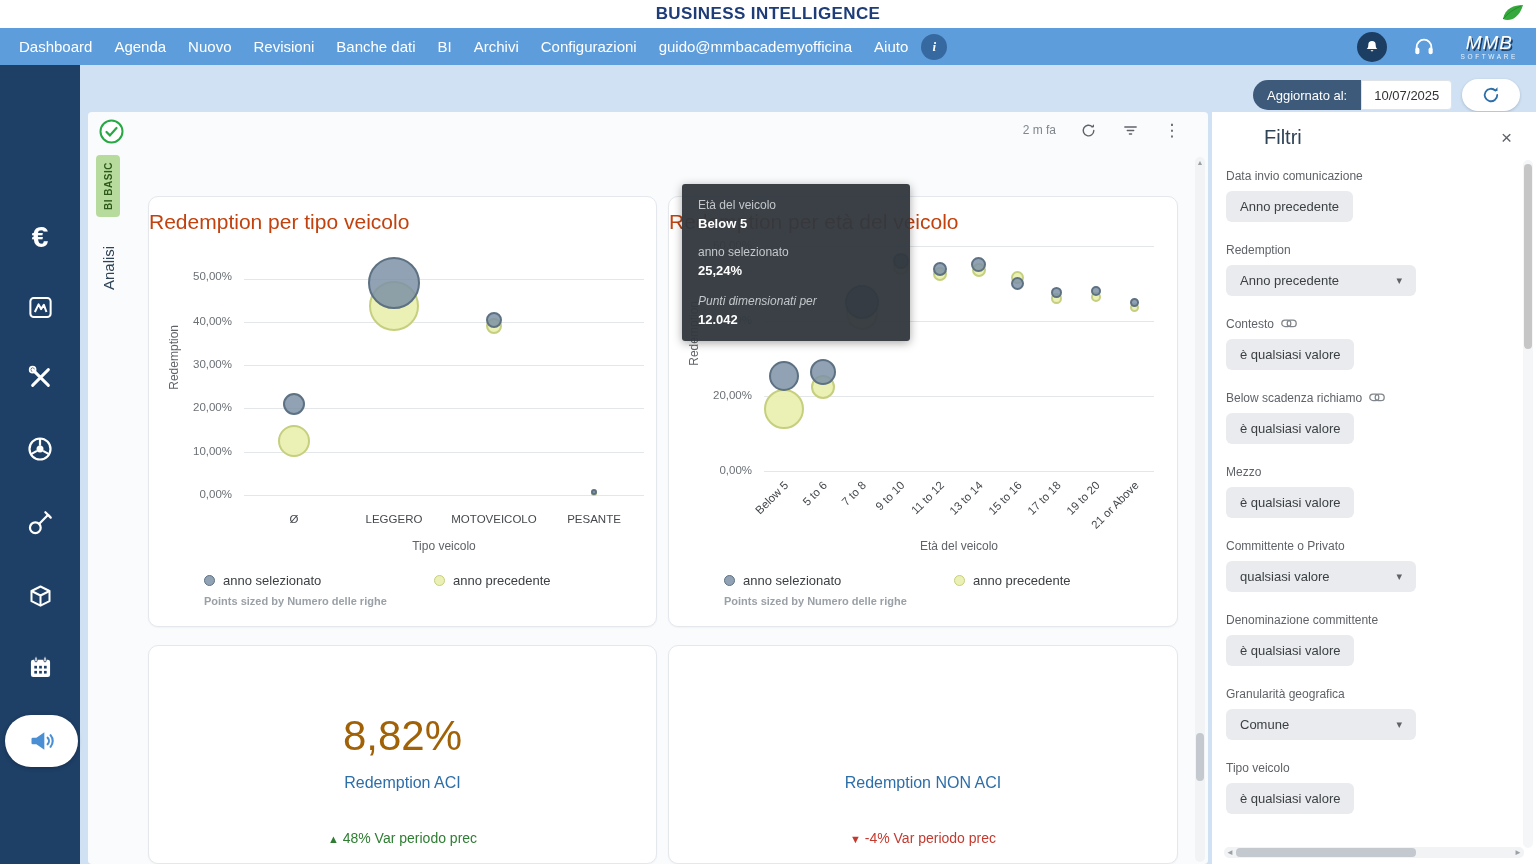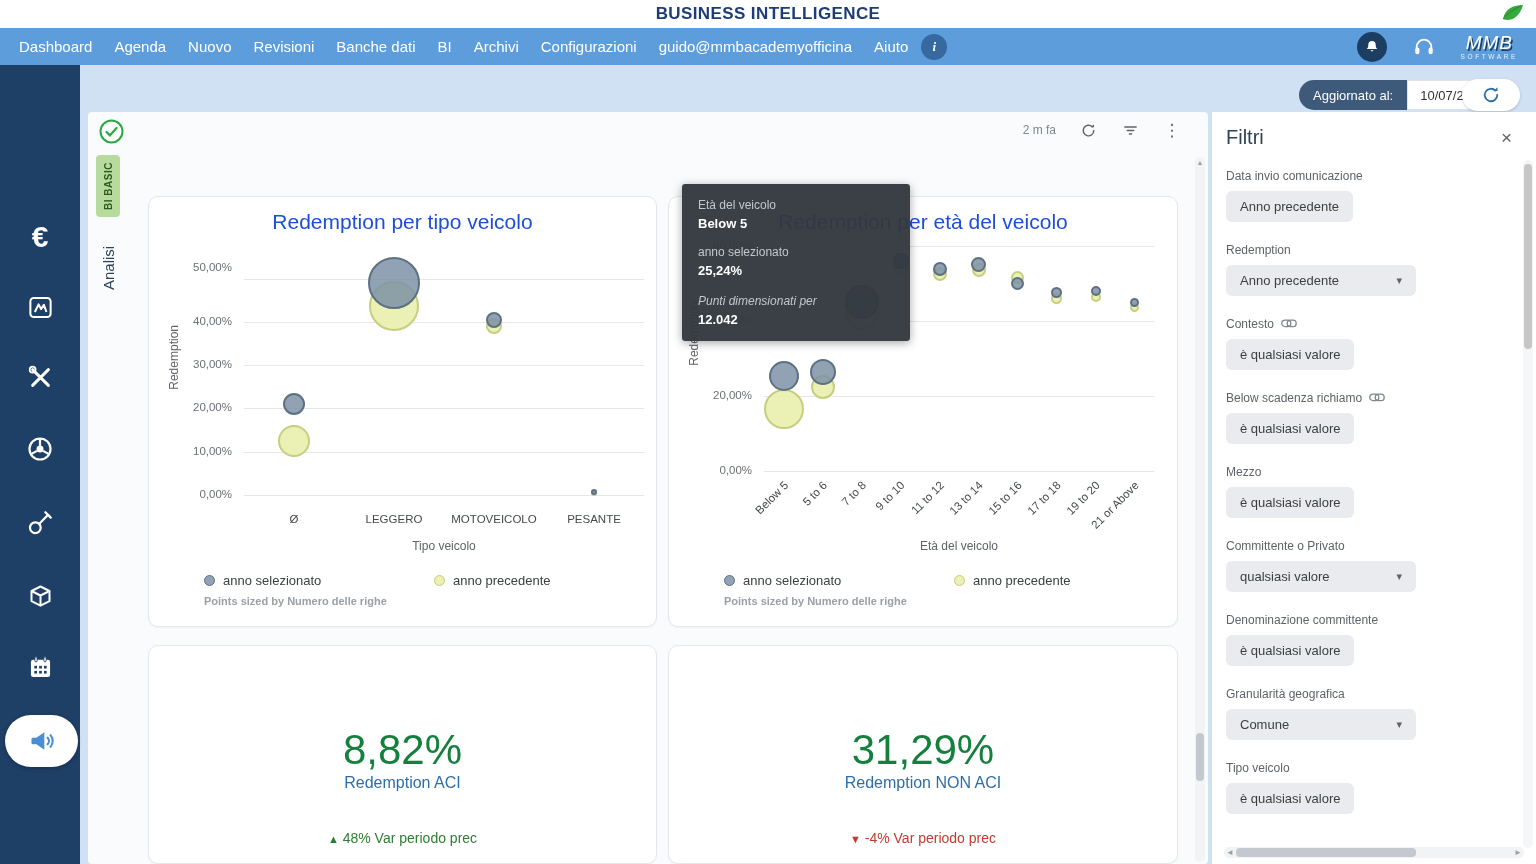--- a/index.html
+++ b/index.html
@@ -32,21 +32,21 @@
   
   .sidebar { position:absolute; left:0; top:65px; width:80px; height:799px; background:#1e3f66; }
   .side-item { position:absolute; left:0; width:80px; height:48px;
     display:flex; align-items:center; justify-content:center; cursor:pointer; }
   .euro-glyph { font-size:30px; color:#fff; font-weight:bold; }
   .active-pill { position:absolute; left:5px; top:650px; width:73px; height:52px; background:#fff;
     border-radius:26px; display:flex; align-items:center; justify-content:center; cursor:pointer;
     box-shadow:0 1px 4px rgba(0,0,0,.25); }
 
   
-  .updated-wrap { position:absolute; top:80px; left:1299px; display:flex; align-items:center; height:30px; }
+  .updated-wrap { position:absolute; top:80px; left:1253px; display:flex; align-items:center; height:30px; }
   .updated-label { background:#3d5a7a; color:#fff; font-size:13px; height:30px; display:flex;
     align-items:center; padding:0 14px; border-radius:15px 0 0 15px; }
   .updated-date { background:#fff; color:#333; font-size:13px; height:30px; display:flex;
     align-items:center; padding:0 12px; border-radius:0 4px 4px 0; border:1px solid #dfe3e8; cursor:pointer; }
   .refresh-btn { position:absolute; top:79px; left:1462px; width:58px; height:32px; background:#fff;
     border-radius:16px; display:flex; align-items:center; justify-content:center; cursor:pointer;
     box-shadow:0 1px 3px rgba(0,0,0,.18); }
 
   
   .panel { position:absolute; left:88px; top:112px; width:1120px; height:752px;
@@ -64,40 +64,40 @@
   .tb-icon { display:flex; align-items:center; justify-content:center; width:20px; height:20px; cursor:pointer; }
   .kebab { font-size:17px; color:#5f6368; line-height:1; }
 
   
   .card { position:absolute; background:#fff; border:1px solid #e4e8ed; border-radius:10px;
     box-shadow:0 1px 2px rgba(0,0,0,.04); overflow:hidden; }
   #card-0 { left:60px; top:84px; width:509px; height:431px; }
   #card-1 { left:580px; top:84px; width:510px; height:431px; }
   #card-2 { left:60px; top:533px; width:509px; height:219px; }
   #card-3 { left:580px; top:533px; width:510px; height:219px; }
-  .chart-title { position:absolute; top:13px; width:100%; text-align:center; color:#1d4ed8;
+  .chart-title { position:absolute; top:13px; width:100%; color:#c2410c;
     font-size:21px; z-index:1; }
   .plot { position:absolute; inset:0; }
   .gridline { position:absolute; height:1px; background:#e4e7e9; }
   .ytick { position:absolute; left:0; text-align:right; font-size:11.5px; color:#6b7075; }
   .xtick { position:absolute; font-size:11.5px; color:#45494d; white-space:nowrap; }
   .xtick.rot { transform-origin:100% 0; transform:rotate(-45deg); }
   .axis-title { position:absolute; font-size:12px; color:#5f6368; }
   .axis-ylabel { position:absolute; font-size:12px; color:#5f6368;
     writing-mode:vertical-rl; transform:rotate(180deg); }
   .bubble { position:absolute; border-radius:50%; border:2px solid; }
   .legend { position:absolute; top:376px; left:55px; display:flex; }
   .legend-item { width:230px; display:flex; align-items:center; gap:8px; font-size:13px;
     color:#3c4043; cursor:pointer; }
   .legend-dot { width:11px; height:11px; border-radius:50%; border:1.5px solid; flex:0 0 auto; }
   .caption { position:absolute; top:398px; left:55px; font-size:11px; color:#9aa0a6;font-weight:bold; }
 
   
-  .kpi-value { position:absolute; top:80px; width:100%; text-align:center; font-size:42px;
-    color:#15803d; font-weight:500; }
+  .kpi-value { position:absolute; top:66px; width:100%; text-align:center; font-size:42px;
+    color:#a16207; font-weight:500; }
   .kpi-label { position:absolute; top:128px; width:100%; text-align:center; font-size:16px; color:#2d6ea8; }
   .kpi-delta { position:absolute; top:184px; width:100%; text-align:center; font-size:14px; }
   .kpi-delta.up { color:#2e7d32; }
   .kpi-delta.down { color:#c43a2f; }
   .kpi-delta .arrow { font-size:11px; }
 
   
   .chart-tooltip { position:absolute; left:594px; top:72px; width:228px; z-index:5;
     background:rgba(50,56,62,.96); border-radius:3px; padding:14px 16px; color:#fff;
     box-shadow:0 2px 10px rgba(0,0,0,.35); }
@@ -105,21 +105,21 @@
   .tt-cat { font-size:13px; font-weight:bold; margin:4px 0 14px; }
   .tt-series { font-size:12px; color:#c3c7cb; }
   .tt-val { font-size:13px; font-weight:bold; margin:4px 0 16px; }
   .tt-note { font-size:12px; color:#c3c7cb; font-style:italic; }
   .tt-field { font-size:12px; margin-top:5px; }
   .tt-numval { font-size:13px; font-weight:bold; margin-top:4px; }
 
   
   .filter-panel { position:absolute; left:1212px; top:112px; width:324px; height:752px; background:#fff; }
   .filter-header { display:flex; justify-content:space-between; align-items:center; padding:14px 24px 6px 14px; }
-  .filter-title { font-size:20px; color:#2f4356; }
+  .filter-title { font-size:20px; color:#2f4356;margin-left:38px; }
   .filter-close { color:#5f6368; font-size:19px; cursor:pointer; line-height:1; }
   #filter-list { padding:14px 14px 0; }
   .f-group { margin-bottom:21px; }
   .f-label { font-size:12px; color:#5f6368; margin-bottom:8px; display:flex; align-items:center; gap:7px; }
   .chip { display:inline-flex; align-items:center; height:31px; padding:0 14px; background:#e9ebee;
     border:none; border-radius:6px; font-size:13px; color:#3c4043; font-family:inherit; cursor:pointer; }
   .chip.select { width:190px; justify-content:space-between; }
   .caret { color:#5f6368; font-size:11px; margin-left:10px; }
 
   
@@ -285,21 +285,21 @@
         <div class="ytick" style="top: 291px; width: 83px;">0,00%</div>
         <div class="gridline" style="left: 95px; top: 254.7px; width: 400px;"></div>
         <div class="ytick" style="top: 247.7px; width: 83px;">10,00%</div>
         <div class="gridline" style="left: 95px; top: 211.4px; width: 400px;"></div>
         <div class="ytick" style="top: 204.4px; width: 83px;">20,00%</div>
         <div class="gridline" style="left: 95px; top: 168.1px; width: 400px;"></div>
         <div class="ytick" style="top: 161.1px; width: 83px;">30,00%</div>
         <div class="gridline" style="left: 95px; top: 124.8px; width: 400px;"></div>
         <div class="ytick" style="top: 117.8px; width: 83px;">40,00%</div>
         <div class="gridline" style="left: 95px; top: 81.5px; width: 400px;"></div>
-        <div class="ytick" style="top: 64px; width: 83px; text-align: right;">50,00%</div>
+        <div class="ytick" style="top: 73px; width: 83px; text-align: right;">50,00%</div>
         <div class="xtick" style="left: 145px; top: 316px; transform: translateX(-50%);">Ø</div>
         <div class="xtick" style="left: 245px; top: 316px; transform: translateX(-50%);">LEGGERO</div>
         <div class="xtick" style="left: 345px; top: 316px; transform: translateX(-50%);">MOTOVEICOLO</div>
         <div class="xtick" style="left: 445px; top: 316px; transform: translateX(-50%);">PESANTE</div>
         <div class="axis-title" style="left: 295px; top: 342px; transform: translateX(-50%);">Tipo veicolo</div>
         <div class="axis-ylabel" style="left: 18px; top: 128px;">Redemption</div>
         <div class="bubble" style="left: 129px; top: 228.308px; width: 32px; height: 32px; background: rgba(233, 238, 172, 0.9); border-color: rgb(198, 207, 126);"></div>
         <div class="bubble" style="left: 220px; top: 84.212px; width: 50px; height: 50px; background: rgba(233, 238, 172, 0.9); border-color: rgb(198, 207, 126);"></div>
         <div class="bubble" style="left: 337px; top: 121.13px; width: 16px; height: 16px; background: rgba(233, 238, 172, 0.9); border-color: rgb(198, 207, 126);"></div>
         <div class="bubble" style="left: 442px; top: 293.268px; width: 6px; height: 6px; background: rgba(233, 238, 172, 0.9); border-color: rgb(198, 207, 126);"></div>
@@ -391,21 +391,20 @@
     <div class="kpi-value">8,82%</div>
     <div class="kpi-label">Redemption ACI</div>
     <div class="kpi-delta up">
       <span class="arrow">▲</span>
       <span>48%</span>
       <span>Var periodo prec</span>
     </div>
   </div>
 
   <div class="card" id="card-3">
-    <div class="kpi-value">31,29%</div>
     <div class="kpi-label">Redemption NON ACI</div>
     <div class="kpi-delta down">
       <span class="arrow">▼</span>
       <span>-4%</span>
       <span>Var periodo prec</span>
     </div>
   </div>
 
   <div class="v-track" id="main-scroll">
     <div class="scroll-arrow" style="top:2px">▲</div>

